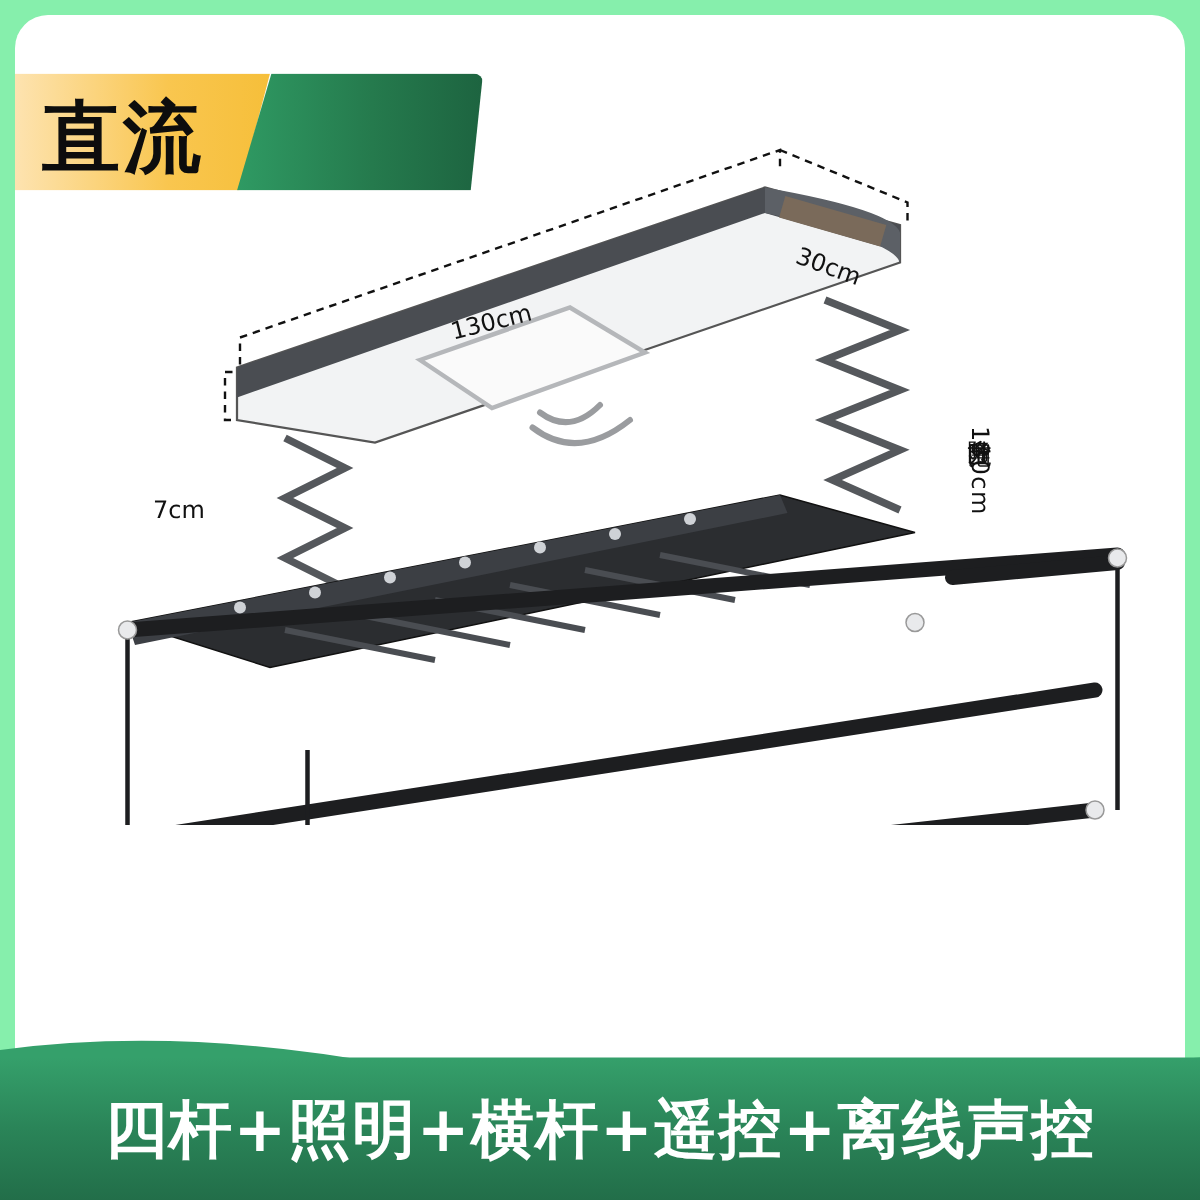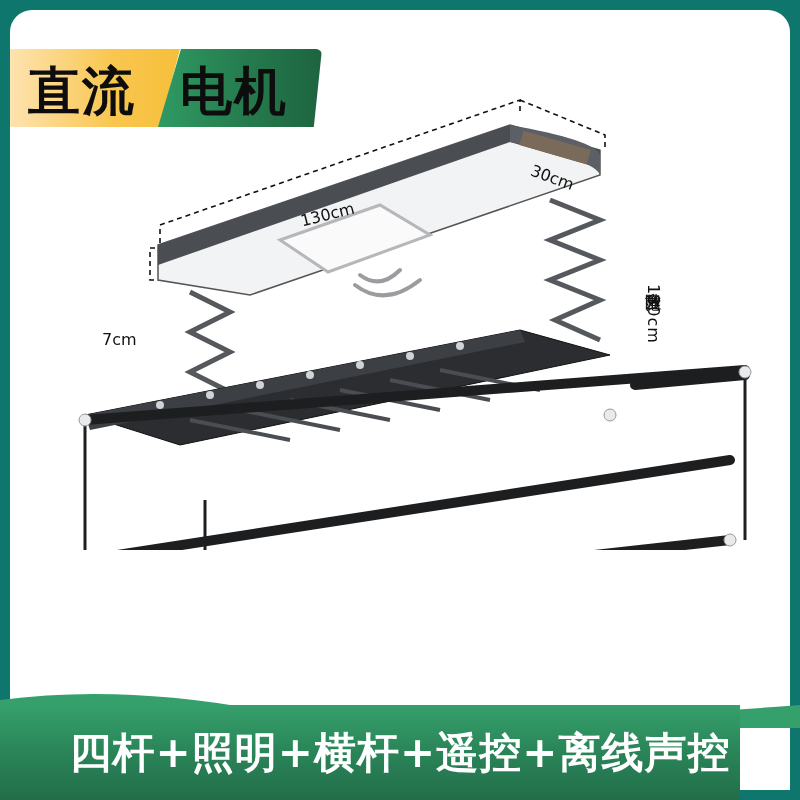--- a/index.html
+++ b/index.html
@@ -1,17 +1,17 @@
 <!DOCTYPE html>
 <html><head>
 <meta charset="utf-8">
 <style>
   html, body { margin: 0; padding: 0; }
   body { width: 800px; height: 800px; overflow: hidden; background: #1f6a45; font-family: "DejaVu Sans", sans-serif; }
-  .frame { position: relative; width: 800px; height: 800px; background: #0f766e; }
+  .frame { position: relative; width: 800px; height: 800px; background: #86efac; }
   .card { position: absolute; left: 10px; top: 10px; width: 780px; height: 780px; background: #ffffff; border-radius: 22px 22px 0 0; overflow: hidden; }
   .badge { position: absolute; left: 0; top: 39px; height: 78px; width: 312px; }
   .badge-left { position: absolute; left: 0; top: 0; height: 78px; width: 170px;
     background: linear-gradient(90deg, #fde3b0 0%, #f9c64f 60%, #f6bf3a 100%); clip-path: polygon(0 0, 100% 0, 88% 100%, 0 100%); }
   .badge-right { position: absolute; left: 148px; top: 0; height: 78px; width: 164px;
     background: linear-gradient(90deg, #2f9a63 0%, #257a4d 55%, #1d6440 100%); clip-path: polygon(14% 0, 100% 0, 95% 100%, 0 100%); border-radius: 0 6px 6px 0; }
   .badge-text { position: absolute; top: 8px; font-weight: 900; font-size: 52px; color: #0d0d0d; letter-spacing: 2px; }
   .badge-text.l { left: 18px; }
   .badge-text.r { left: 170px; }
 
@@ -21,36 +21,35 @@
   .dim-30 { left: 520px; top: 88px; transform: rotate(20deg); }
   .dim-7 { left: 92px; top: 250px; }
   .dim-lift { position: absolute; left: 632px; top: 200px; writing-mode: vertical-rl; font-size: 16px; color: #111; letter-spacing: 1px; }
   .caption { position: absolute; left: 338px; top: 512px; font-size: 22px; color: #111; }
 
   .pill { position: absolute; left: 6px; top: 616px; width: 332px; height: 56px; border-radius: 28px;
     background: #f9c64f; box-shadow: 0 6px 12px rgba(0,0,0,0.15); }
   .pill-text { position: absolute; left: 24px; top: 7px; font-size: 34px; font-weight: 700; color: #111; letter-spacing: 3px; }
   .note { position: absolute; right: 18px; top: 668px; font-size: 26px; color: #111; letter-spacing: 2px; }
 
-  .bottom { position: absolute; left: 0; top: 705px; width: 740px; height: 95px;
+  .bottom { position: absolute; left: 0; top: 705px; width: 800px; height: 95px;
     background: linear-gradient(180deg, #35a06b 0%, #2a8458 50%, #226e49 100%); }
   .bottom-text { position: absolute; left: 0; width: 800px; top: 20px; text-align: center; font-size: 42px; font-weight: 700; color: #ffffff; letter-spacing: 1px; }
   .wave { position: absolute; left: 0; top: 688px; width: 800px; height: 40px; }
 </style>
 </head>
 <body>
 
 <div class="frame">
   <div class="card">
 
     <div class="badge">
       <div class="badge-left"></div>
       <div class="badge-right"></div>
       <span class="badge-text l">直流</span>
-      <span class="badge-text r">电机</span>
     </div>
 
     <div class="product">
       <svg width="780" height="470" viewBox="0 0 780 470">
 
         <g stroke="#111" stroke-width="1.6" stroke-dasharray="5,4" fill="none">
           <path d="M150 163 L150 145 L510 20 L510 34"></path>
           <path d="M510 20 L595 55 L595 70"></path>
           <path d="M145 168 L140 168 L140 200 L148 200"></path>
         </g>

